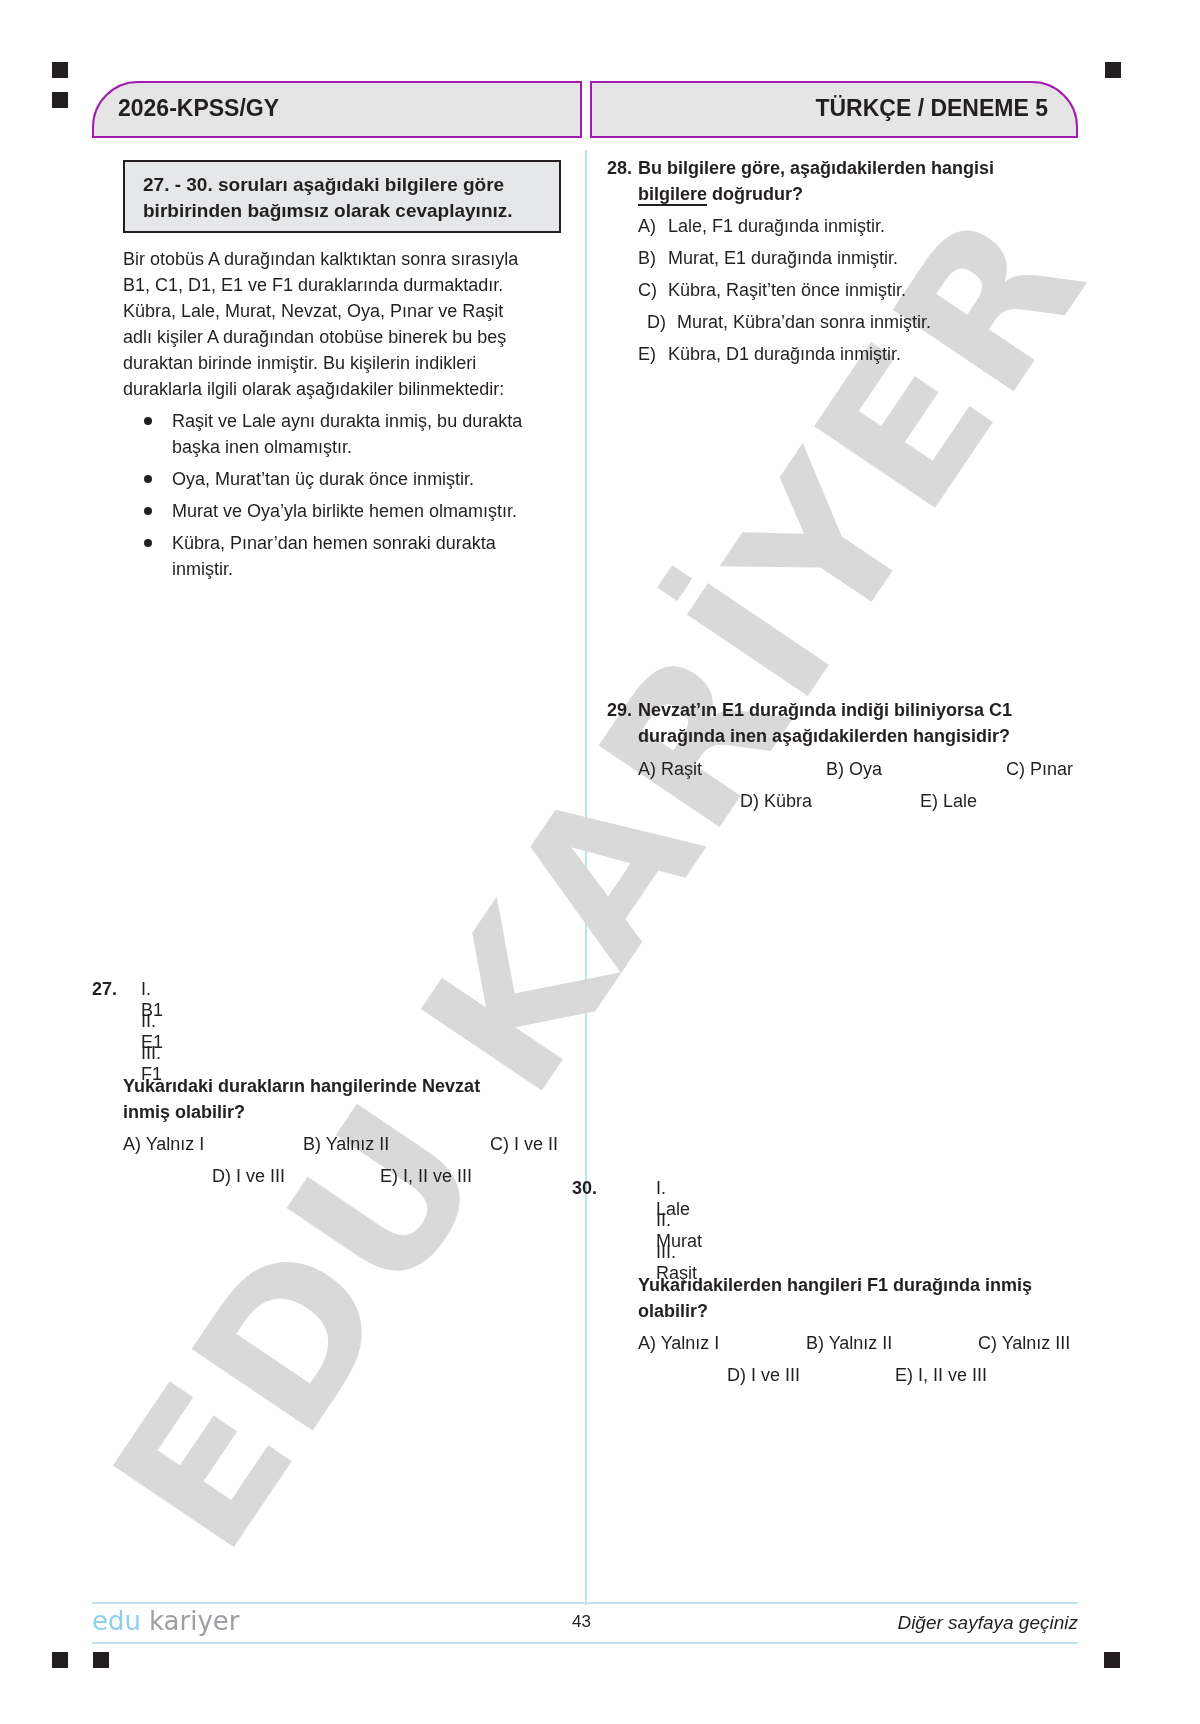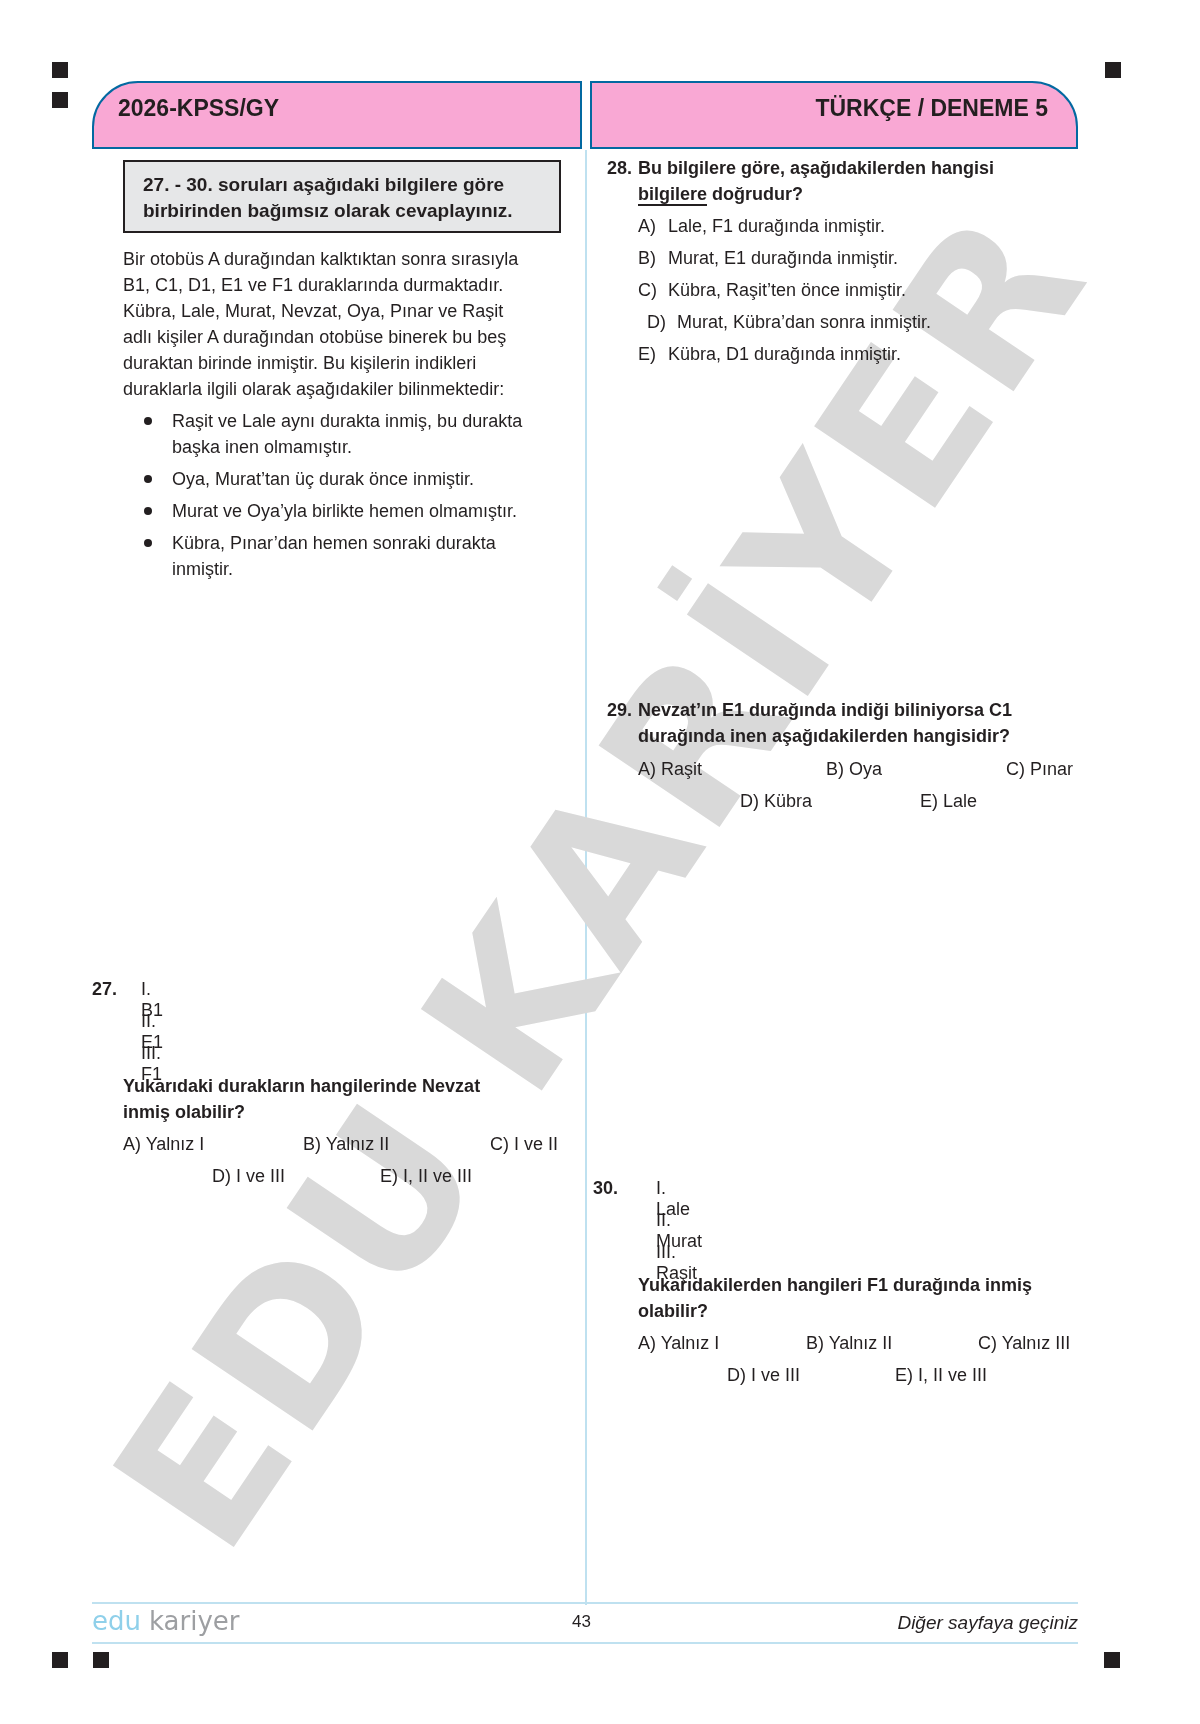--- a/index.html
+++ b/index.html
@@ -4,22 +4,22 @@
 <style>
   html, body { margin: 0; padding: 0; }
   body {
     width: 1200px; height: 1724px; position: relative; overflow: hidden;
     background: #ffffff; color: #231f20;
     font-family: "Liberation Sans", "DejaVu Sans", sans-serif;
   }
   .reg { position: absolute; width: 16px; height: 16px; background: #231f20; }
 
   .hdr-box {
-    position: absolute; top: 81px; height: 68px;
-    border: 2px solid #0369a1; box-sizing: border-box; background: #f9a8d4;
+    position: absolute; top: 81px; height: 57px;
+    border: 2px solid #a21caf; box-sizing: border-box; background: #e5e5e5;
   }
   .hdr-left { left: 92px; width: 490px; border-top-left-radius: 46px; }
   .hdr-right { left: 590px; width: 488px; border-top-right-radius: 46px; }
   .hdr-text {
     position: absolute; top: 12px; font-weight: bold; font-size: 23px; color: #231f20;
   }
   .hdr-left .hdr-text { left: 24px; }
   .hdr-right .hdr-text { right: 28px; }
 
   .divider { position: absolute; left: 585px; top: 150px; width: 2px; height: 1455px; background: #bfe1f0; }
@@ -157,21 +157,21 @@
     <div>durağında inen aşağıdakilerden hangisidir?</div>
   </div>
   <span class="opt" style="left:638px;top:759px;">A) Raşit</span>
   <span class="opt" style="left:826px;top:759px;">B) Oya</span>
   <span class="opt" style="left:1006px;top:759px;">C) Pınar</span>
   <span class="opt" style="left:740px;top:791px;">D) Kübra</span>
   <span class="opt" style="left:920px;top:791px;">E) Lale</span>
 </div>
 
 <div class="content" style="left:0;top:0;">
-  <span class="qnum" style="position:absolute;left:593px;top:1178px;">30.</span>
+  <span class="qnum" style="position:absolute;left:572px;top:1178px;">30.</span>
   <div class="roman-row" style="left:656px;top:1178px;">
     <span class="rn">I.</span><span>Lale</span>
   </div>
   <div class="roman-row" style="left:656px;top:1210px;">
     <span class="rn">II.</span><span>Murat</span>
   </div>
   <div class="roman-row" style="left:656px;top:1242px;">
     <span class="rn">III.</span><span>Raşit</span>
   </div>
   <div class="qbold" style="position:absolute;left:638px;top:1272px;width:460px;">

